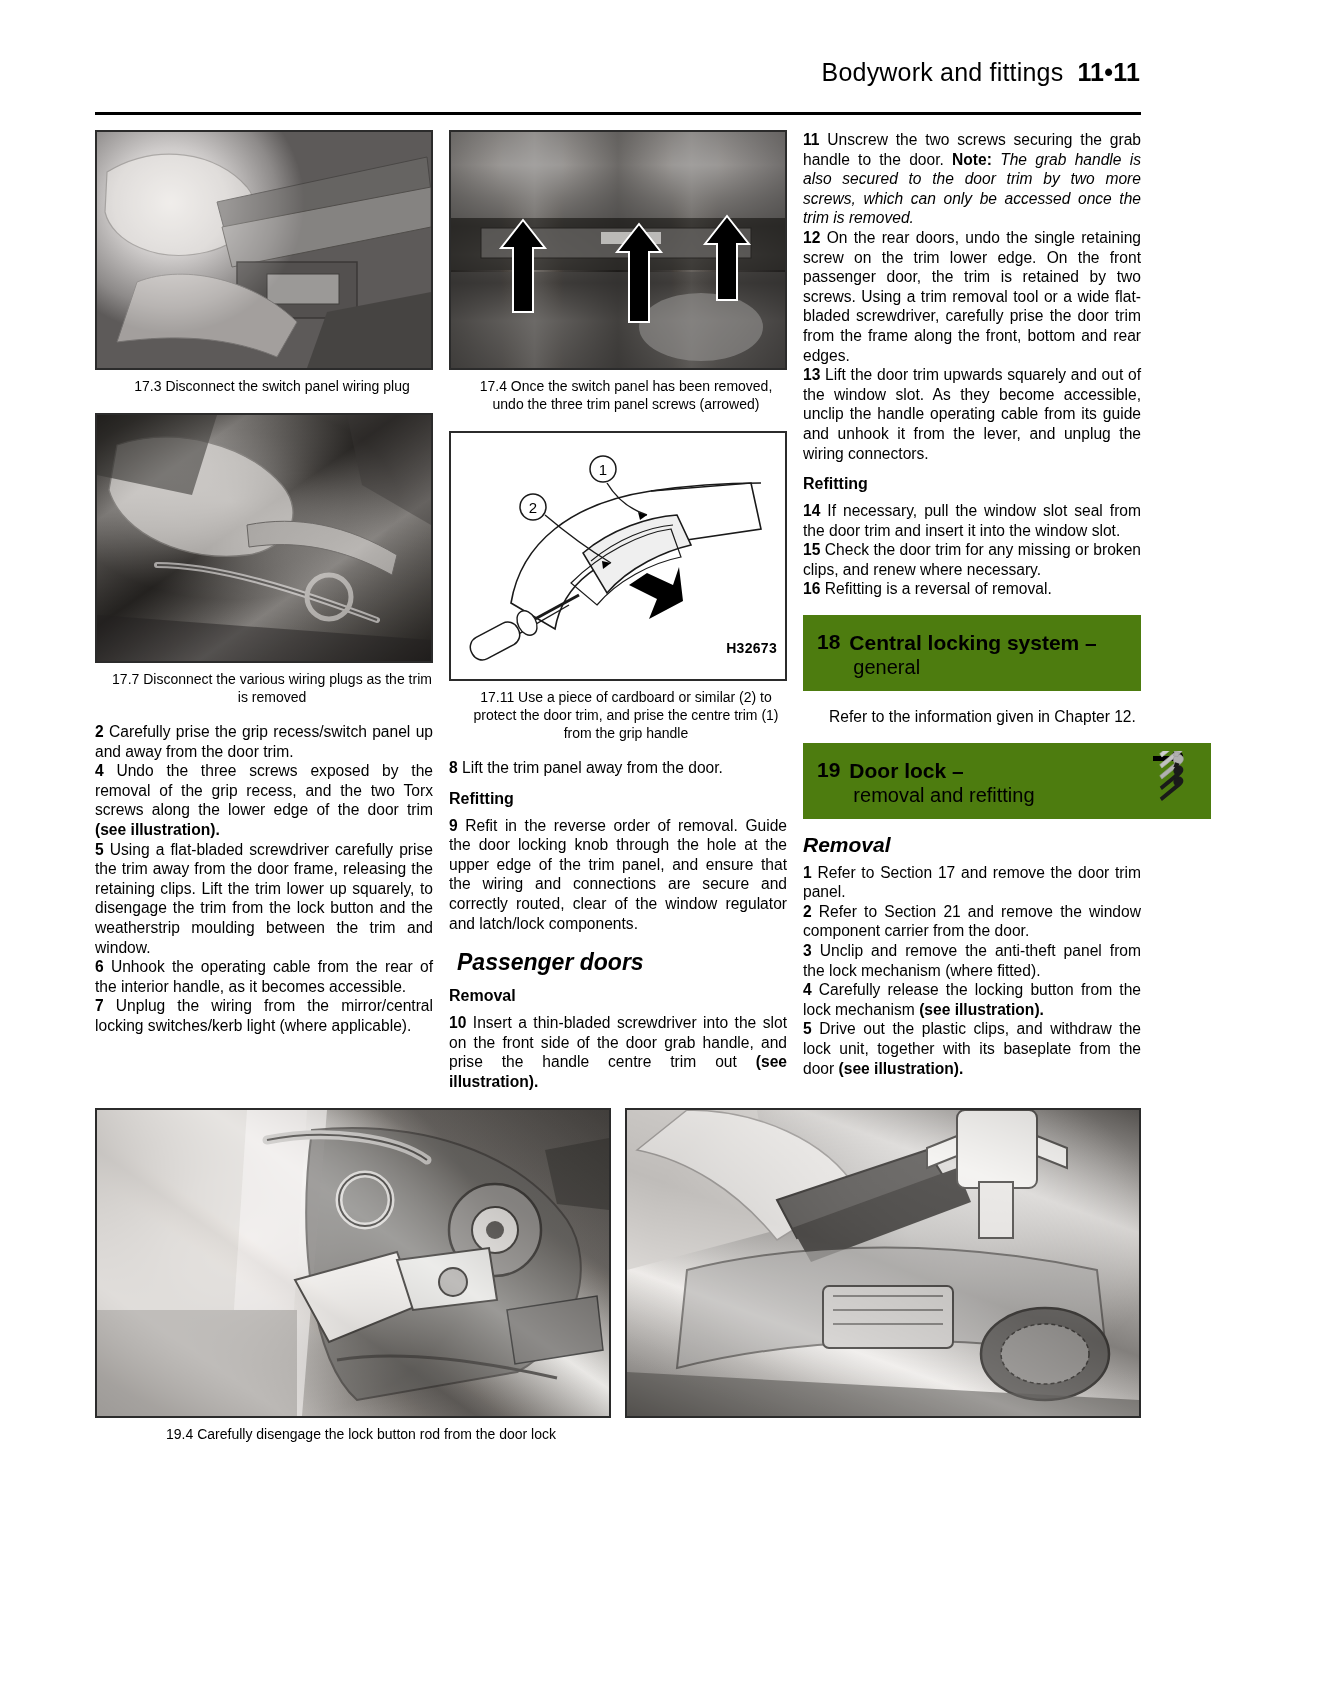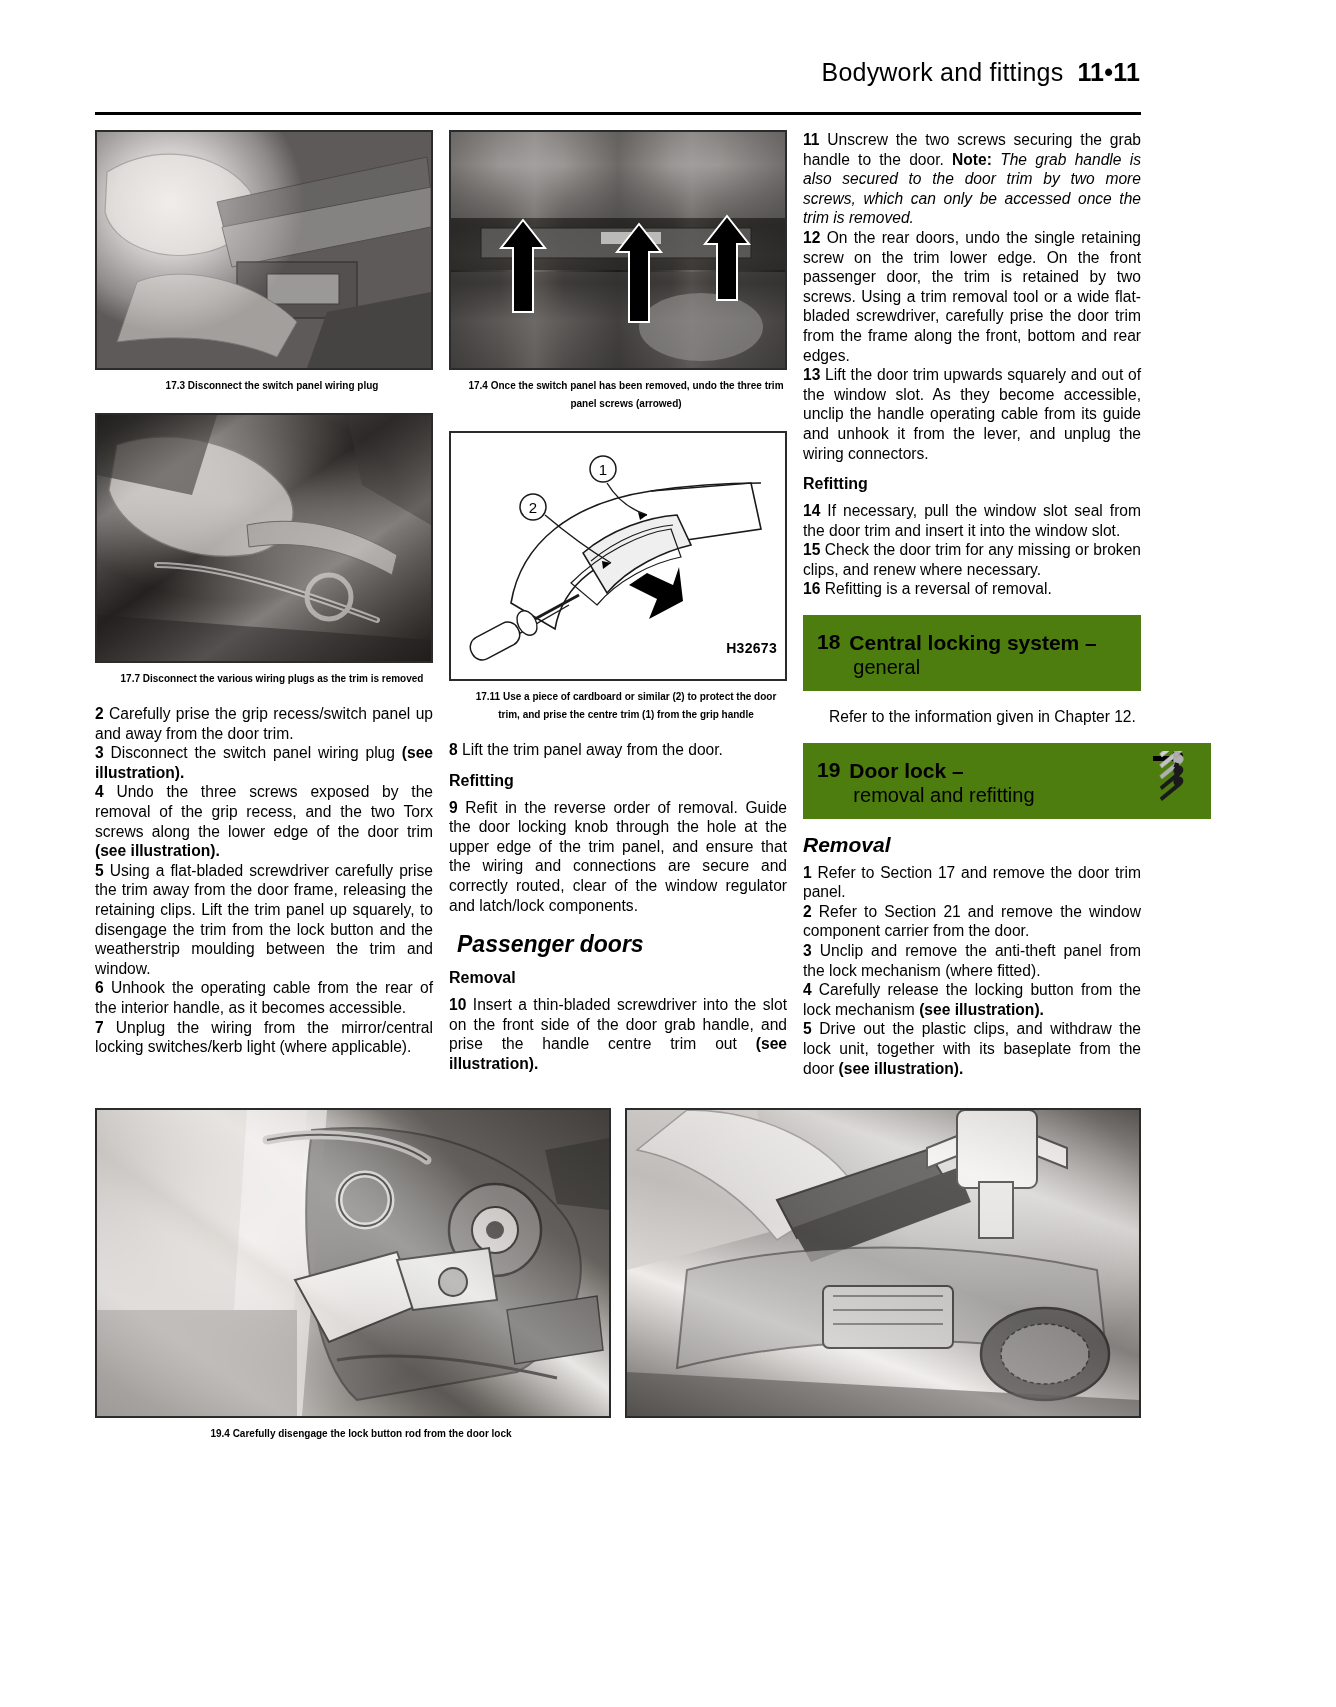--- a/index.html
+++ b/index.html
@@ -93,22 +93,22 @@
 
   
   .photo {
     border: 2px solid #2b2b2b;
     box-sizing: border-box;
     position: relative;
     overflow: hidden;
     background: #9a9a9a;
   }
   .caption {
-    font-size: 10px;
-    font-weight: 700;
+    font-size: 14px;
+    font-weight: 400;
     line-height: 18px;
     text-align: center;
     margin: 7px 0 0 16px;
   }
 
   
   .ph-a {
     background:
       radial-gradient(ellipse 40% 55% at 22% 30%, #f2f0ee 0%, #cfcccb 42%, #8d8a89 80%, #5d5a59 100%),
       linear-gradient(120deg, #6e6c6b 0%, #a9a7a5 18%, #55534f 33%, #8e8c8b 48%, #3e3c3b 62%, #9d9b99 78%, #4b4947 100%),
@@ -244,23 +244,22 @@
         <path d="M0 0 L120 0 L95 80 L0 60 Z" fill="#2e2c2a" opacity=".7"></path>
         <path d="M250 0 L334 0 L334 110 L265 70 Z" fill="#3a3836" opacity=".65"></path>
         <path d="M0 200 L334 225 L334 246 L0 246 Z" fill="#232120" opacity=".8"></path>
       </svg>
     </div>
     <div class="caption">17.7  Disconnect the various wiring plugs as the trim is removed</div>
 
     <div style="height:16px"></div>
 
     <p class="body"><span class="stepnum">2</span> <span>Carefully prise the grip recess/switch panel up and away from the door trim.</span></p>
-    <p class="body"><span class="stepnum">3</span> <span>Disconnect the switch panel wiring plug</span> <span class="b">(see illustration).</span></p>
     <p class="body"><span class="stepnum">4</span> <span>Undo the three screws exposed by the removal of the grip recess, and the two Torx screws along the lower edge of the door trim</span> <span class="b">(see illustration).</span></p>
-    <p class="body"><span class="stepnum">5</span> <span>Using a flat-bladed screwdriver carefully prise the trim away from the door frame, releasing the retaining clips. Lift the trim panel up squarely, to disengage the trim from the lock button and the weatherstrip moulding between the trim and window.</span></p>
+    <p class="body"><span class="stepnum">5</span> <span>Using a flat-bladed screwdriver carefully prise the trim away from the door frame, releasing the retaining clips. Lift the trim lower up squarely, to disengage the trim from the lock button and the weatherstrip moulding between the trim and window.</span></p>
     <p class="body"><span class="stepnum">6</span> <span>Unhook the operating cable from the rear of the interior handle, as it becomes accessible.</span></p>
     <p class="body"><span class="stepnum">7</span> <span>Unplug the wiring from the mirror/central locking switches/kerb light (where applicable).</span></p>
   </div>
 
   <div class="col col-2">
 
     <div class="photo ph-b" style="width:338px;height:240px;">
       <svg width="334" height="236" viewBox="0 0 334 236" style="position:absolute;left:0;top:0">
         <rect x="0" y="0" width="334" height="86" fill="#7e7c7a" opacity=".55"></rect>
         <rect x="0" y="86" width="334" height="52" fill="#2f2d2b" opacity=".75"></rect>

